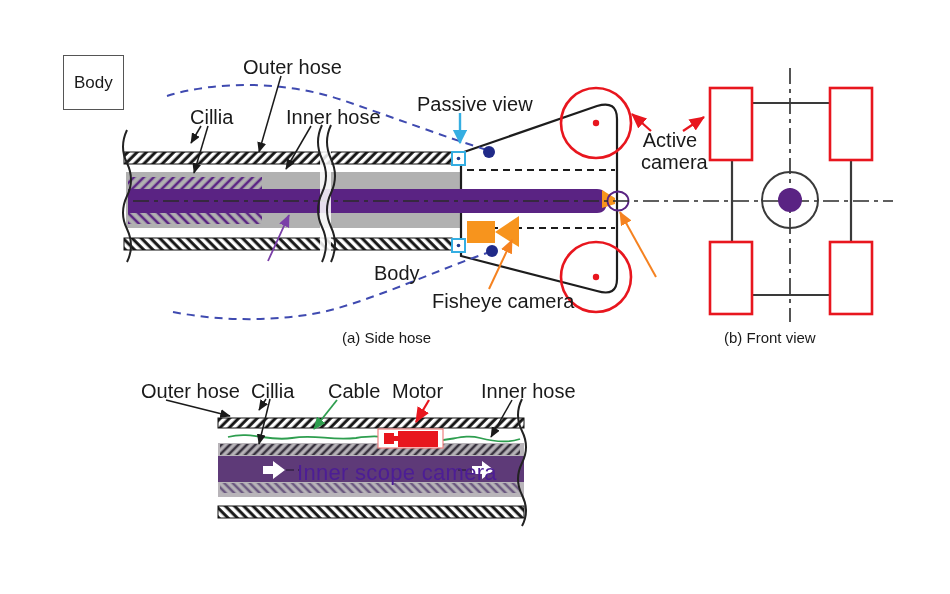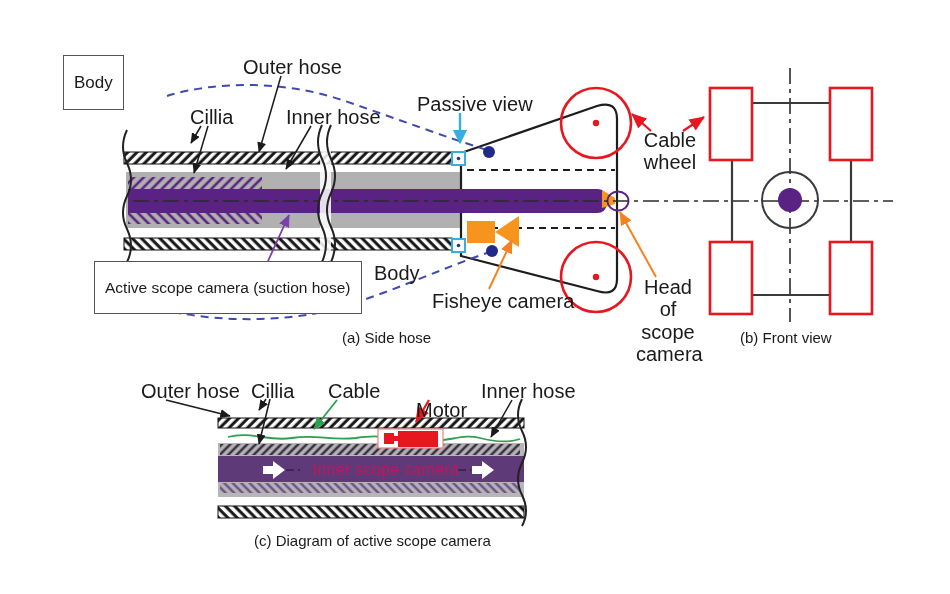--- a/index.html
+++ b/index.html
@@ -3,21 +3,21 @@
 <meta charset="utf-8">
 <style>
   html,body{margin:0;padding:0;background:#fff;}
   #stage{position:relative;width:950px;height:594px;background:#ffffff;overflow:hidden;
          font-family:"Liberation Sans",sans-serif;color:#1a1a1a;}
   #draw{position:absolute;left:0;top:0;}
   .lbl{position:absolute;font-size:20px;line-height:1.12;white-space:nowrap;color:#1a1a1a;}
   .boxed{background:#fff;border:1.5px solid #555;padding:17px 10px;white-space:nowrap;}
   .wrap{white-space:normal;text-align:center;}
   .cap{font-size:15px;}
-  .white-text{color:#be185d;font-size:16px;letter-spacing:.3px;margin-left:6px;}
+  .white-text{color:#4c1d95;font-size:22px;letter-spacing:.3px;}
 </style>
 </head>
 <body>
 
 <div id="stage">
 
   <svg id="draw" width="950" height="594" viewBox="0 0 950 594">
     <defs>
       <pattern id="hb45" width="6.5" height="6.5" patternUnits="userSpaceOnUse" patternTransform="rotate(45)">
         <rect width="6.5" height="6.5" fill="#ffffff"></rect>
@@ -163,29 +163,26 @@
       <path d="M429,400 L416,422" stroke="#e8161e" stroke-width="2.2" marker-end="url(#ah-red)"></path>
       <path d="M512,400 L491,437" stroke="#1a1a1a" stroke-width="1.5" marker-end="url(#ah-black)"></path>
     </g>
   </svg>
 
   <div class="lbl boxed" style="left:63px;top:55px;font-size:17px;">Body</div>
   <div class="lbl" style="left:243px;top:56px;">Outer hose</div>
   <div class="lbl" style="left:190px;top:106px;">Cillia</div>
   <div class="lbl" style="left:286px;top:106px;">Inner hose</div>
   <div class="lbl" style="left:417px;top:93px;">Passive view</div>
-  <div class="lbl wrap" style="left:641px;top:129px;width:58px;">Cable wheel</div>
-  <div class="lbl boxed" style="left:94px;top:261px;font-size:15.5px;">Active scope camera (suction hose)</div>
+  <div class="lbl wrap" style="left:641px;top:129px;width:58px;">Active camera</div>
   <div class="lbl" style="left:374px;top:262px;">Body</div>
   <div class="lbl" style="left:432px;top:290px;">Fisheye camera</div>
-  <div class="lbl wrap" style="left:636px;top:276px;width:64px;">Head of scope camera</div>
   <div class="lbl cap" style="left:342px;top:330px;">(a) Side hose</div>
-  <div class="lbl cap" style="left:740px;top:330px;">(b) Front view</div>
+  <div class="lbl cap" style="left:724px;top:330px;">(b) Front view</div>
 
   <div class="lbl" style="left:141px;top:380px;">Outer hose</div>
   <div class="lbl" style="left:251px;top:380px;">Cillia</div>
   <div class="lbl" style="left:328px;top:380px;">Cable</div>
-  <div class="lbl" style="left:416px;top:380px;margin-top:19px;">Motor</div>
+  <div class="lbl" style="left:392px;top:380px;">Motor</div>
   <div class="lbl" style="left:481px;top:380px;">Inner hose</div>
   <div class="lbl white-text" style="left:297px;top:461px;width:166px;text-align:center;">Inner scope camera</div>
-  <div class="lbl cap" style="left:254px;top:533px;">(c) Diagram of active scope camera</div>
 
 </div>
 
 </body></html>

